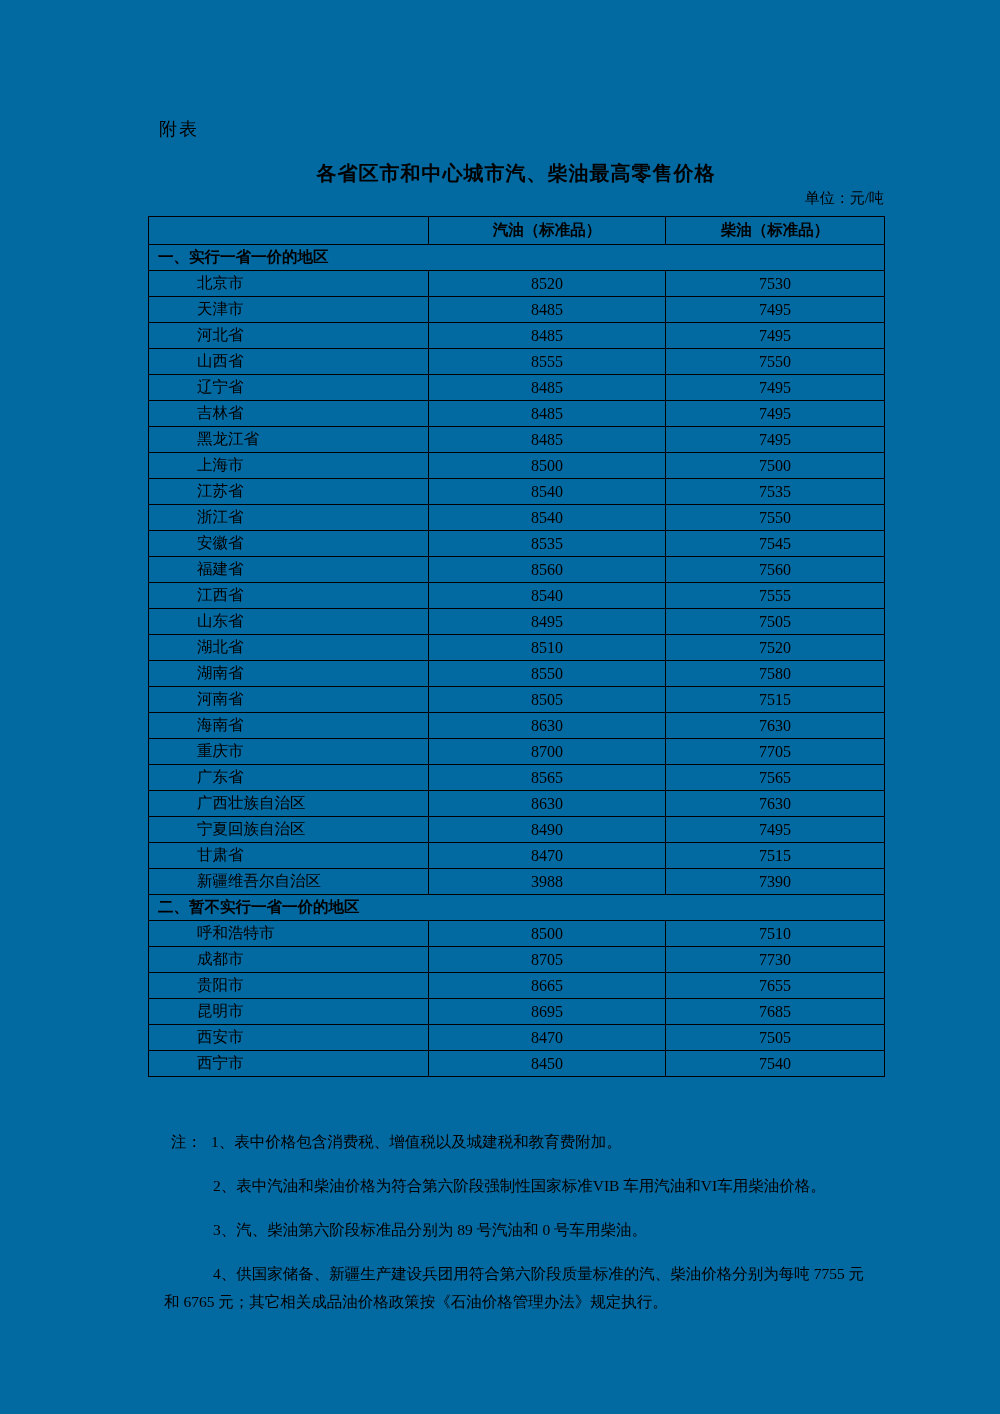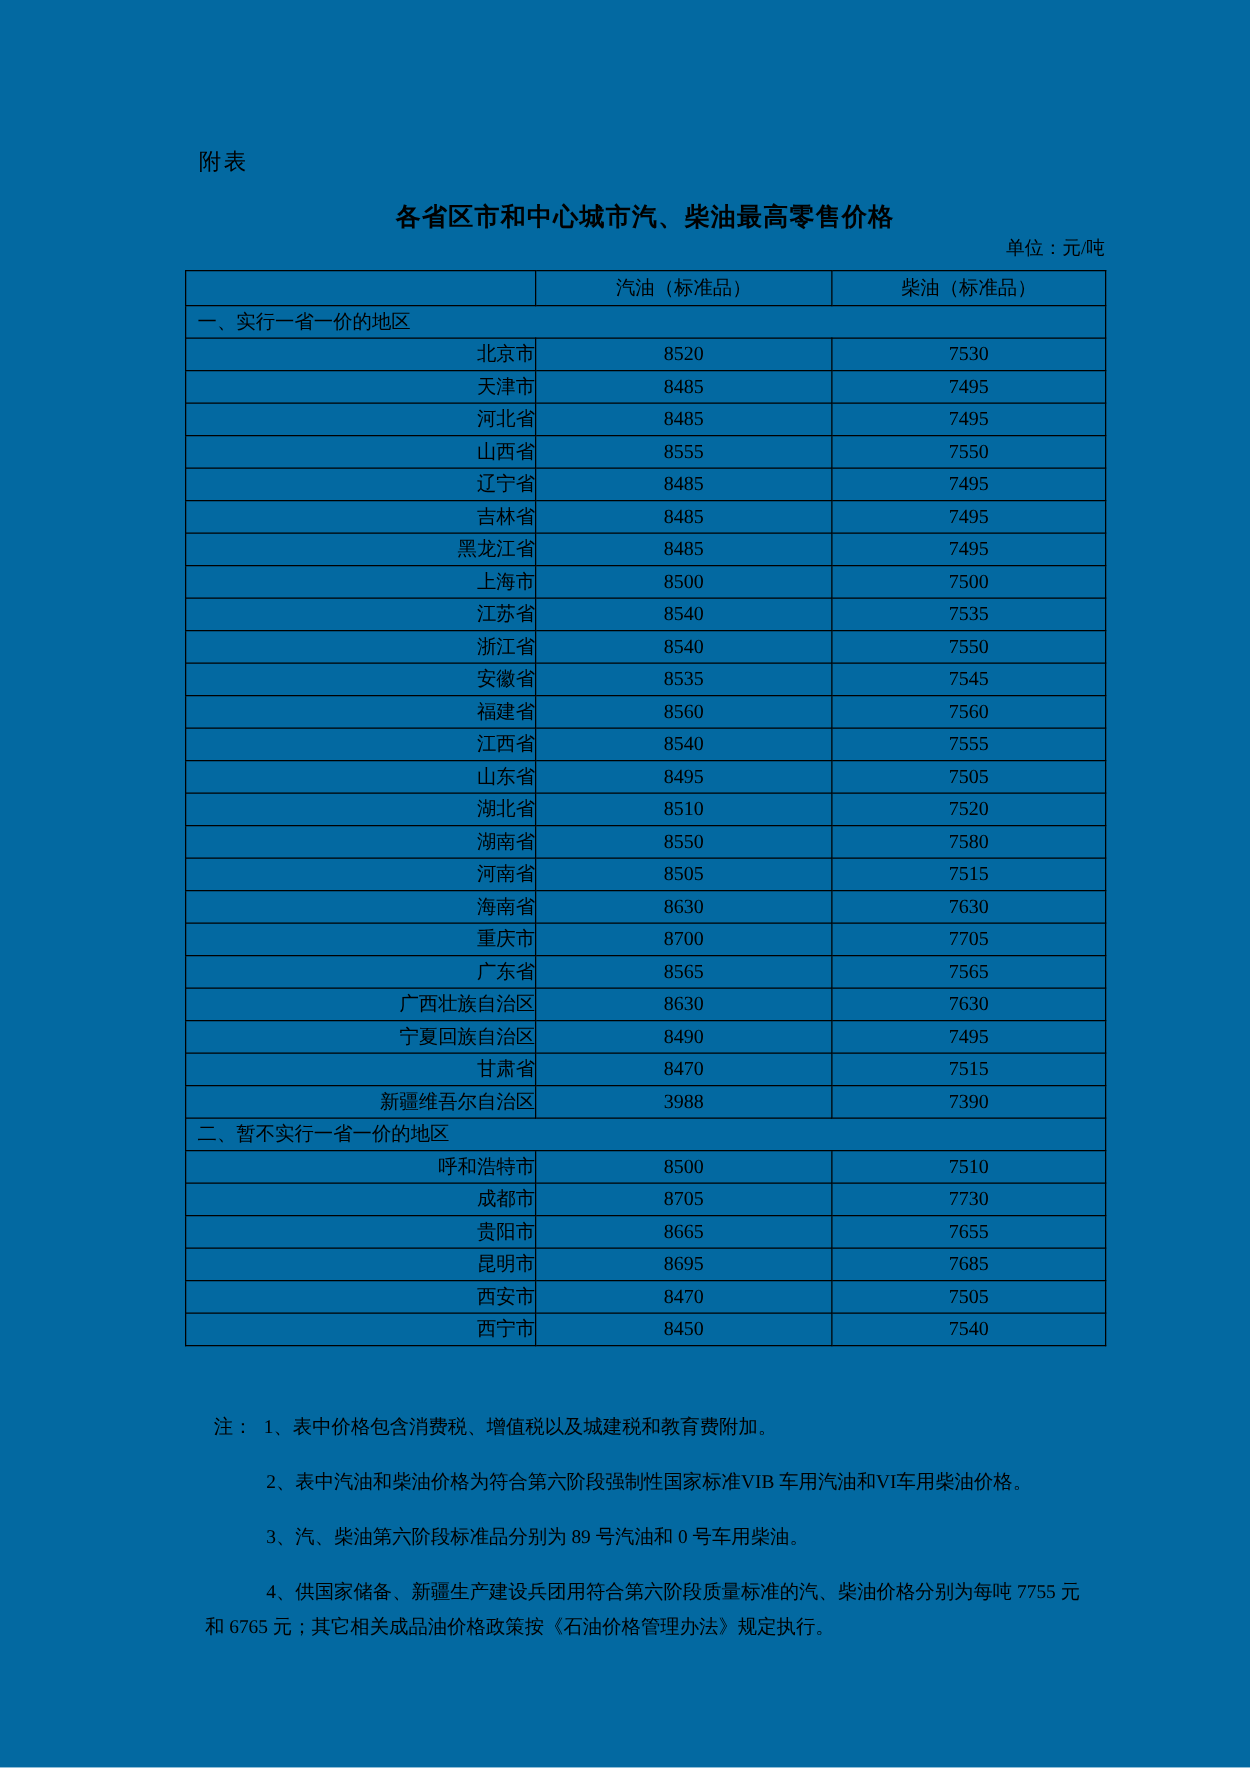--- a/index.html
+++ b/index.html
@@ -45,24 +45,24 @@
   }
   .price-table th, .price-table td {
     border: 1px solid #000000;
     font-weight: normal;
     font-size: 15.5px;
     padding: 0;
     vertical-align: middle;
     overflow: hidden;
     white-space: nowrap;
   }
-  .price-table thead th { height: 28px; text-align: center; }
+  .price-table thead th { height: 28px; text-align: center; font-weight: bold; }
   .price-table tbody td { height: 26px; }
-  .price-table td.section-cell { padding-left: 9px; }
-  .price-table td.region { padding-left: 64px; text-align: right; }
+  .price-table td.section-cell { padding-left: 9px; font-weight: bold; }
+  .price-table td.region { padding-left: 48px; text-align: left; }
   .price-table td.num {
     text-align: center;
     font-size: 16px;
   }
   .notes {
     position: absolute;
     left: 148px; top: 1112px; width: 738px;
     font-size: 15.5px;
     line-height: 28px;
   }

